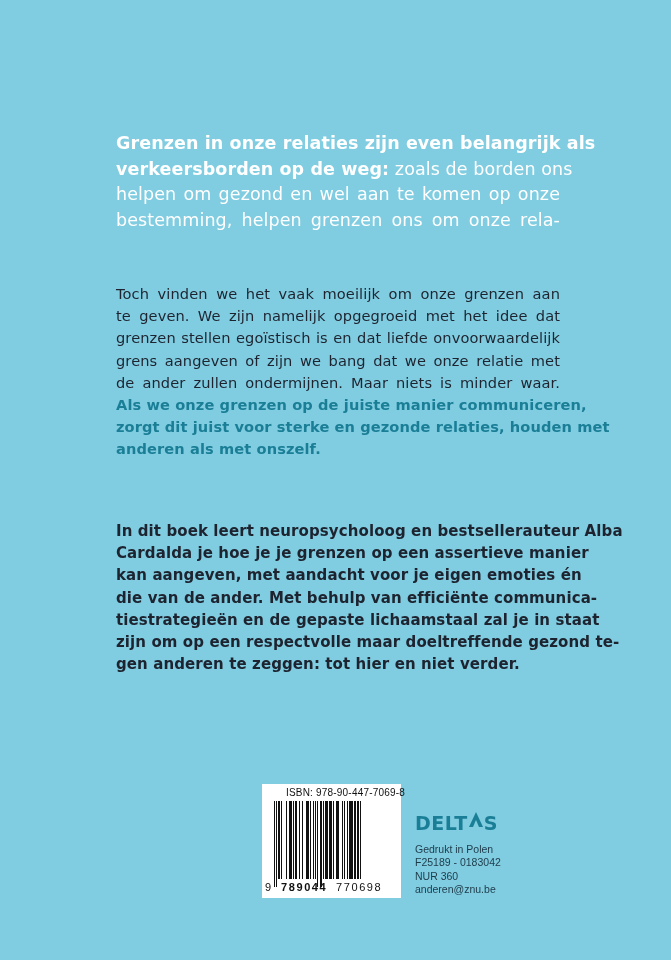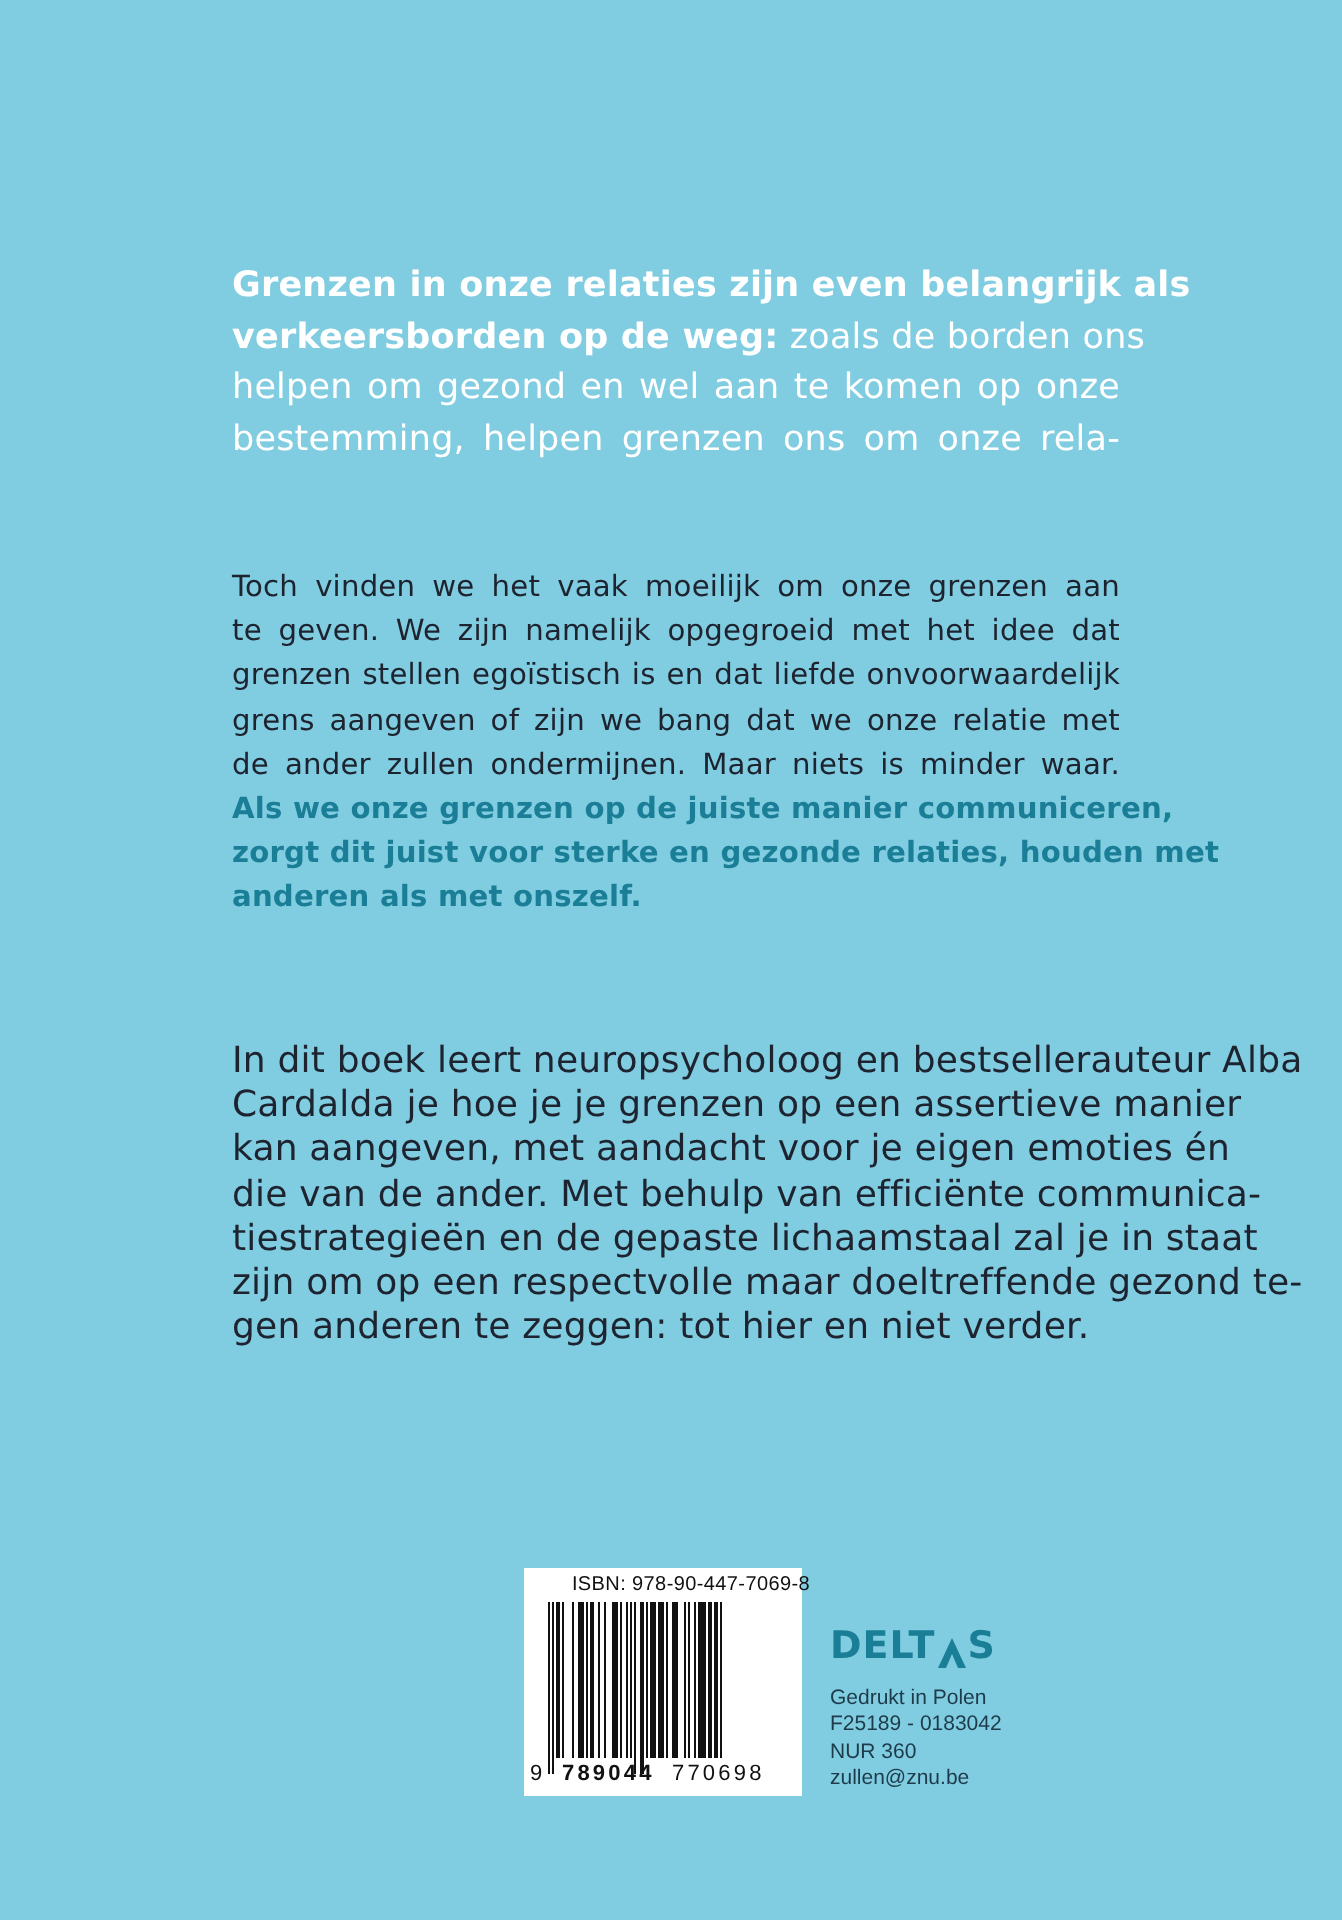--- a/index.html
+++ b/index.html
@@ -47,24 +47,25 @@
       line-height: 22.2px;
       color: #1d2430;
       text-align-last: left;
     }
     .p2 .accent {
       font-weight: bold;
       color: #1a7f96;
     }
     .p3 {
       top: 520px;
-      font-size: 18px;
+      font-size: 15px;
       line-height: 22.2px;
       color: #1d2430;
       text-align-last: left;
+      font-weight: bold;
     }
     .line {
       display: block;
       text-align: justify;
       text-align-last: justify;
       white-space: nowrap;
     }
     .line.last {
       text-align-last: left;
     }
@@ -125,21 +126,21 @@
       top: 812px;
     }
     .logo {
       font-family: "DejaVu Sans", sans-serif;
       font-weight: bold;
       font-size: 19px;
       color: #1a7f96;
       letter-spacing: 0.5px;
       line-height: 22px;
       display: flex;
-      align-items: flex-end;
+      align-items: flex-start;
     }
     .logo .tri {
       display: inline-block;
       width: 14px;
       height: 15px;
       position: relative;
       margin: 0 1px;
     }
     .logo .tri svg { display: block; }
     .pub-info {
@@ -259,17 +260,17 @@
             <polygon points="7,0 14,15 0,15" fill="#1a7f96"></polygon>
             <polygon points="7,8 10,15 4,15" fill="#80cce0"></polygon>
           </svg>
         </span>
         <span>S</span>
     </div>
     <div class="pub-info">
       <div>Gedrukt in Polen</div>
       <div>F25189 - 0183042</div>
       <div>NUR 360</div>
-      <div>zullen@znu.be</div>
+      <div>anderen@znu.be</div>
     </div>
   </div>
 
 </div>
 
 </body></html>

